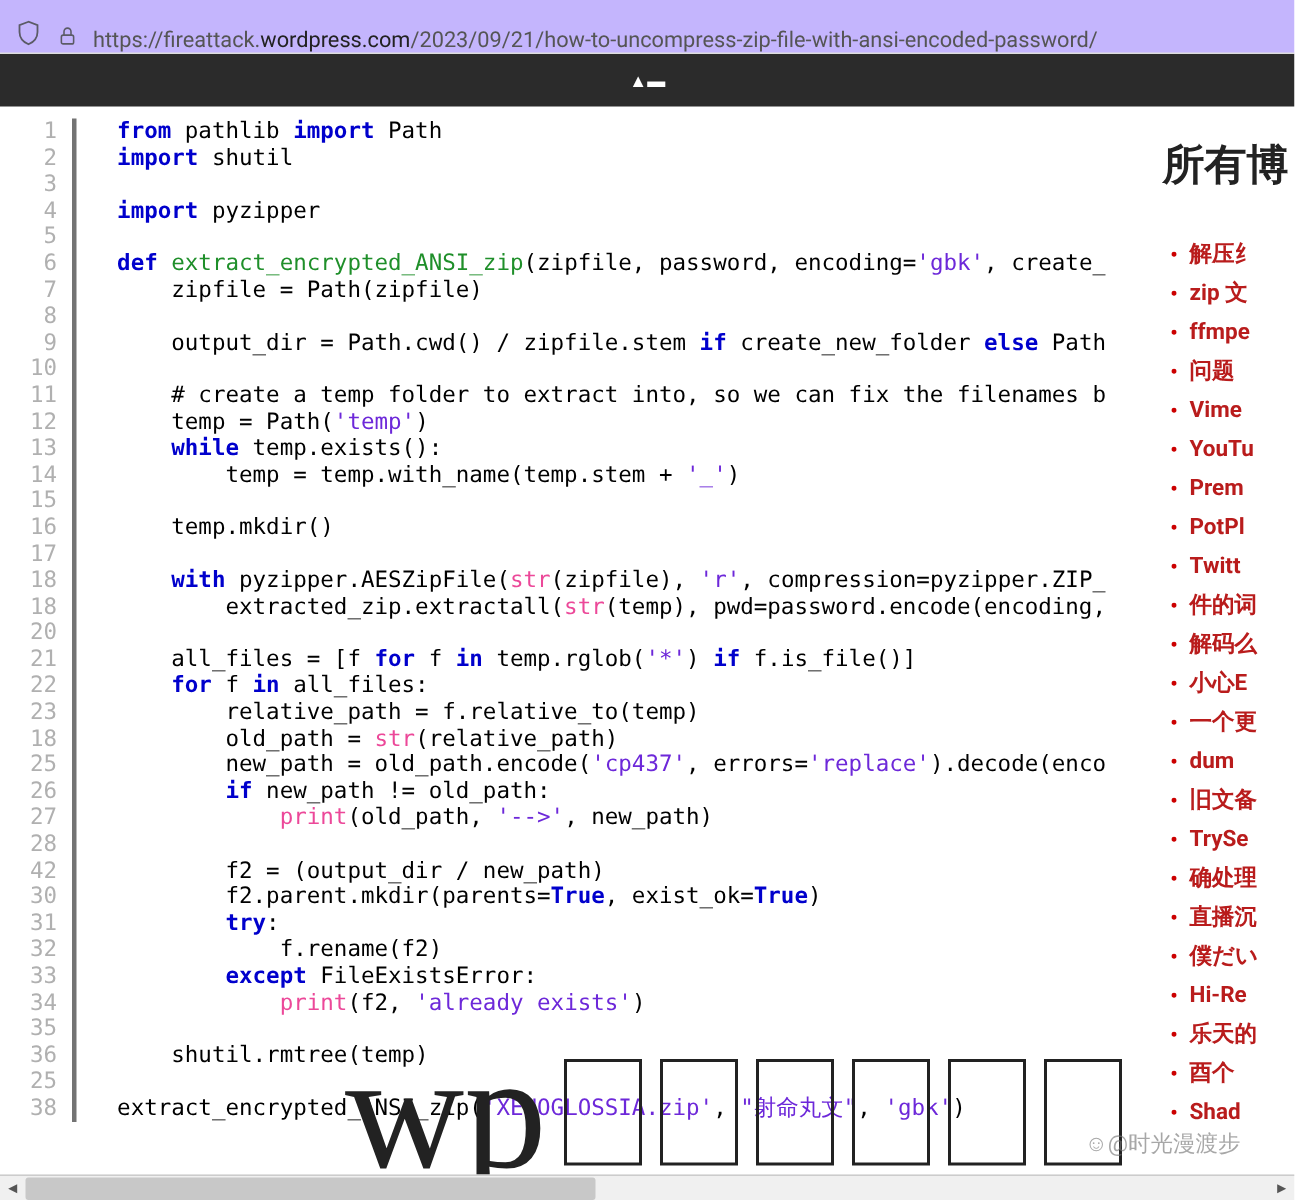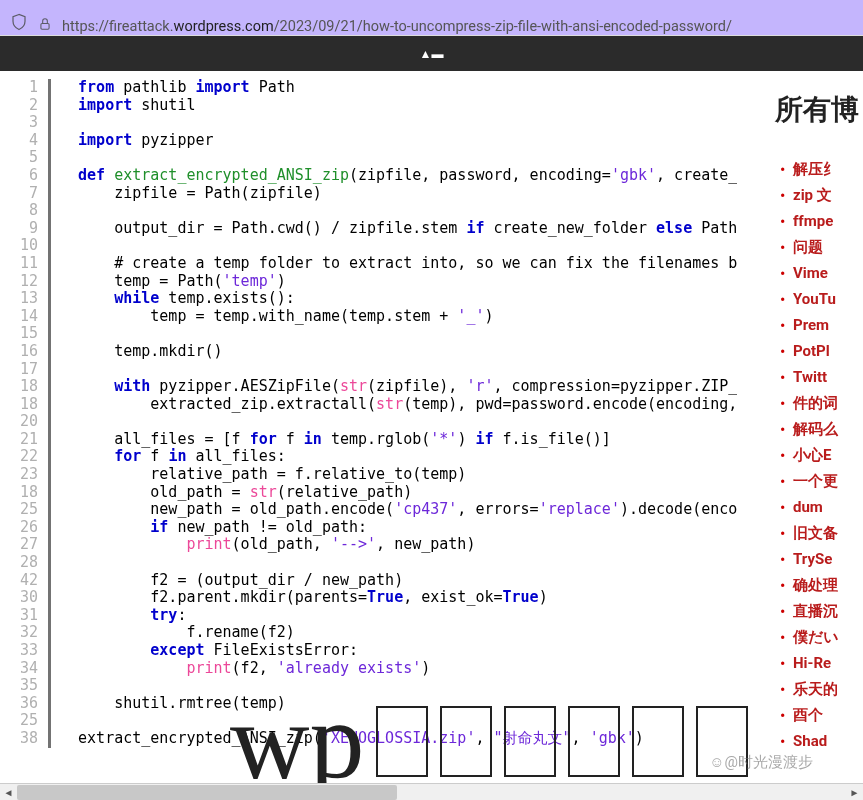--- a/index.html
+++ b/index.html
@@ -154,21 +154,21 @@
   font-family: Georgia, serif;
 }
 .wp-box {
   width: 52px;
   height: 71px;
   border: 2.5px solid #222;
 }
 .watermark {
   position: absolute;
   bottom: 28px;
-  right: 50px;
+  right: 36px;
   color: rgba(120,120,120,0.65);
   font-size: 15px;
 }
 </style>
 </head>
 <body>
 
 <div class="browser-bar">
   <span class="shield-icon">
     <svg viewBox="0 0 24 24" fill="none" stroke="#5b5b66" stroke-width="1.6">

